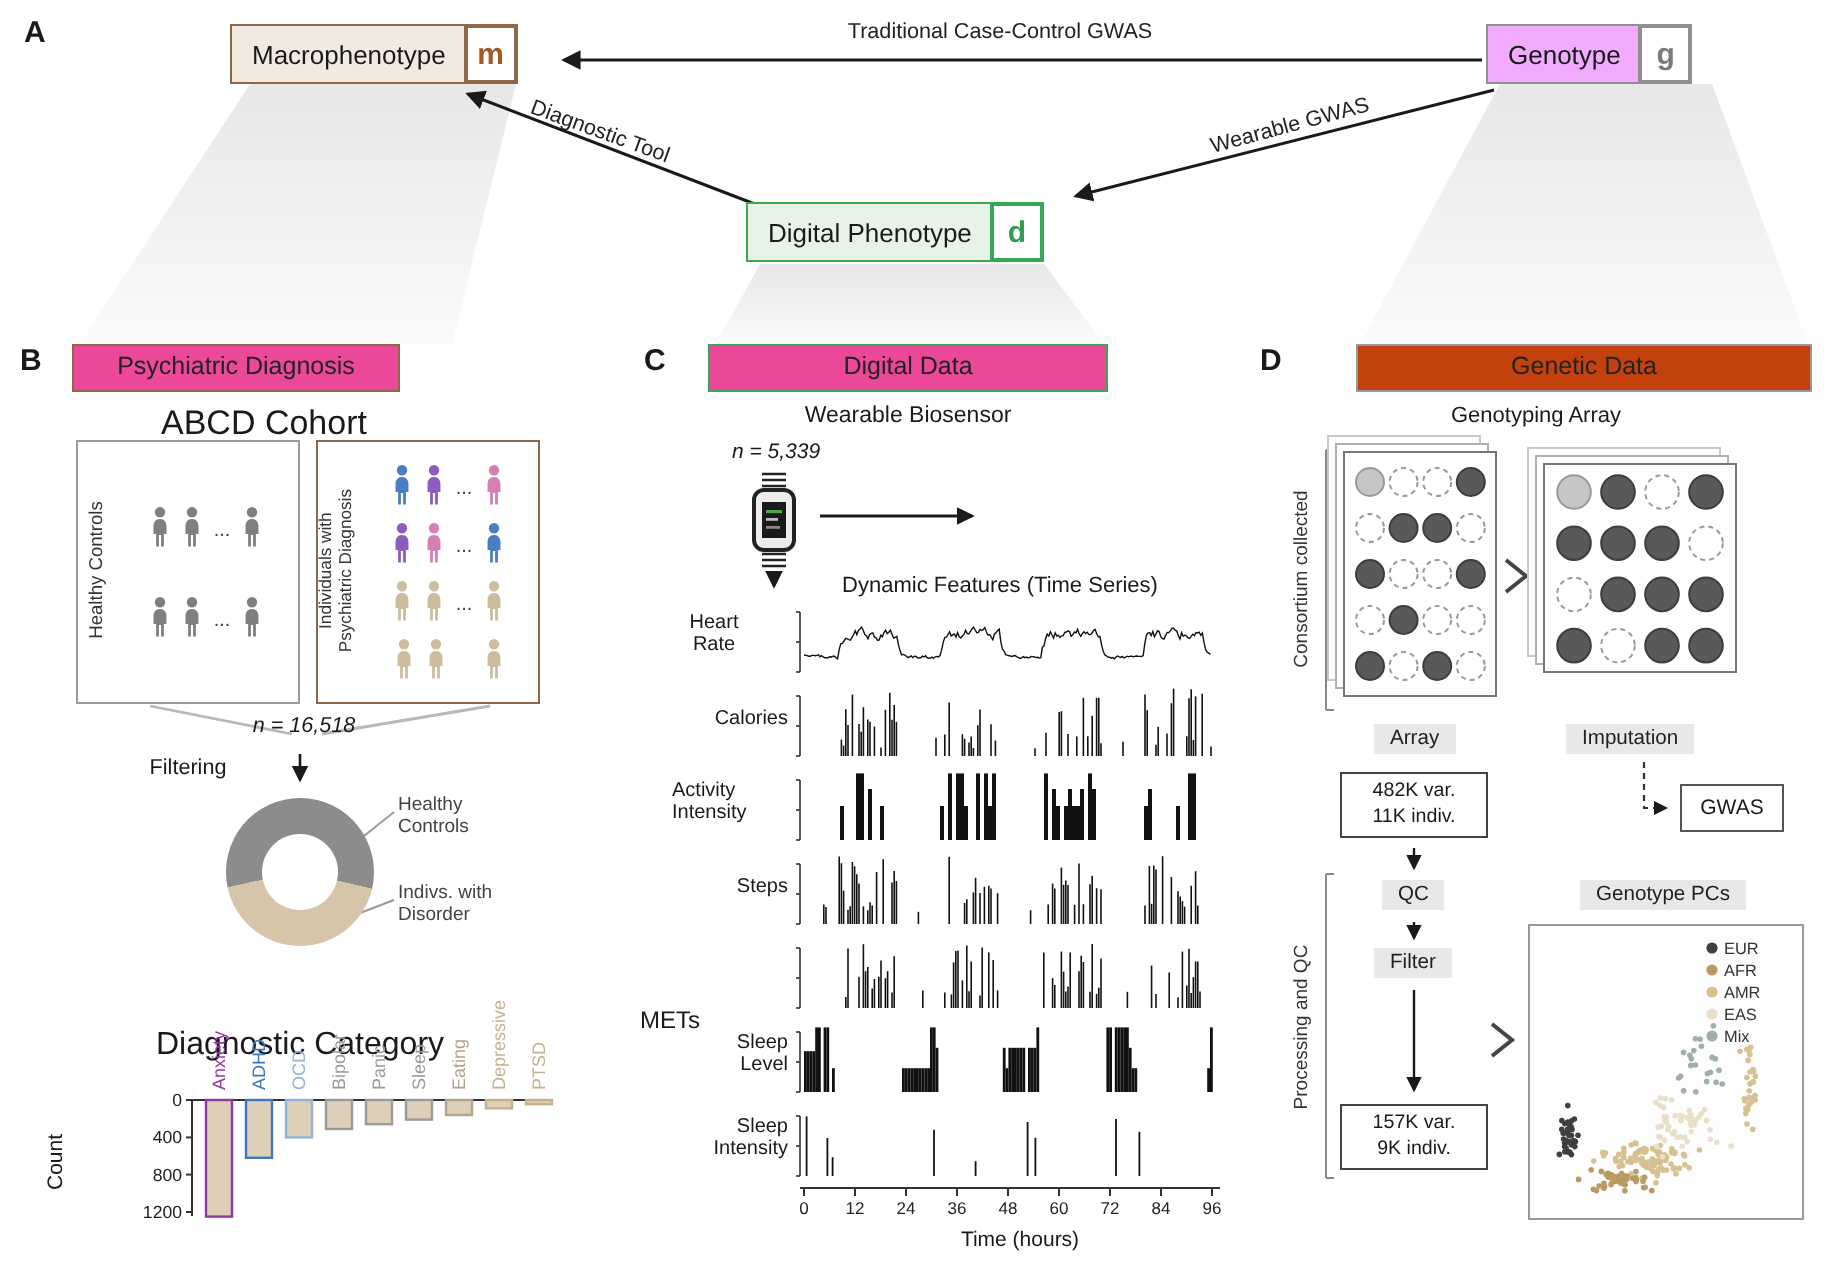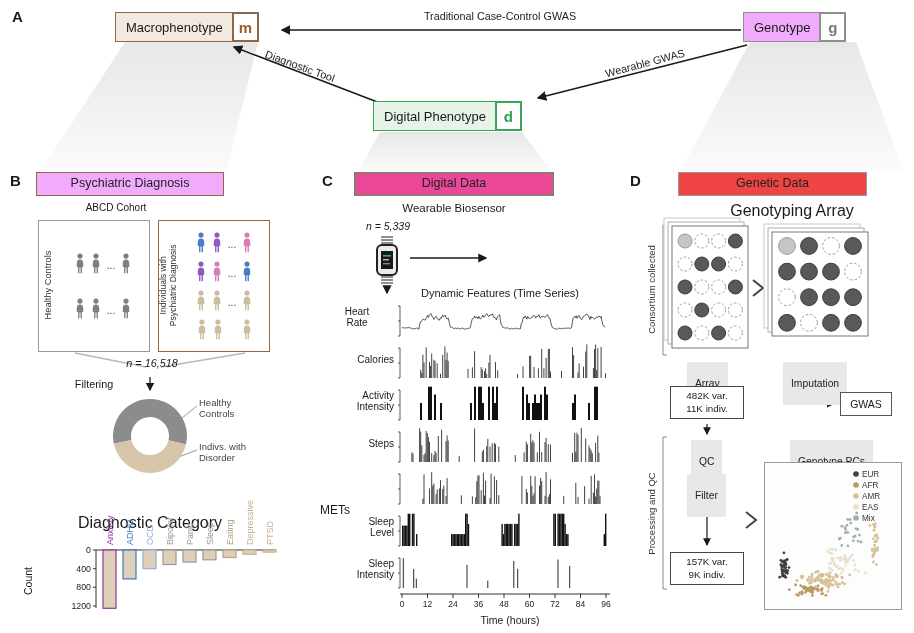--- a/index.html
+++ b/index.html
@@ -6,21 +6,21 @@
 body{background:#fff}
 #fig{position:relative;width:914px;height:633px;background:#fff;font-family:"Liberation Sans","DejaVu Sans",sans-serif;color:#1a1a1a;overflow:hidden}
 .abs{position:absolute;z-index:1}
 .ctr{text-align:center}
 .pre{white-space:pre-line}
 .panel-letter{font-weight:bold;font-size:15px}
 .node{display:flex;align-items:stretch;height:30px}
 .node-main{display:flex;align-items:center;padding:0 10px;font-size:13px;border:1.5px solid}
 .node-sym{display:flex;align-items:center;justify-content:center;width:27px;font-weight:bold;font-size:15px;border:2px solid;margin-left:-2px;background:#fff}
 .hdr{height:24px;line-height:21px;text-align:center;font-size:12.5px;border:1.3px solid;color:#222}
-.tag{background:#e8e8e8;font-size:10.3px;padding:16px 8px;display:inline-block;color:#222}
+.tag{background:#e8e8e8;font-size:10.3px;padding:2px 8px;display:inline-block;color:#222}
 .statbox{border:1px solid #444;background:#fff;font-size:9.8px;text-align:center;padding:3px 4px;line-height:1.3}
 .arrowlabel{font-size:10.8px;color:#222;text-align:center}
 .cohortbox{border:1px solid #999;background:#fff}
 .prow{display:flex;align-items:flex-end;gap:4px;justify-content:center}
 .ell{font-size:10px;color:#444;padding:0 1px 3px 1px}
 .gap{width:9px}
 svg{display:block}
 </style>
 </head>
 <body>
@@ -135,22 +135,22 @@
   <div class="abs node" style="left:373px;top:101px">
     <div class="node-main" style="border-color:#3aa655;background:#e7f3e7">Digital Phenotype</div>
     <div class="node-sym" style="border-color:#3aa655;color:#2f9e4f">d</div>
   </div>
 
   <div class="abs arrowlabel" style="left:340px;top:10px;width:320px">Traditional Case-Control GWAS</div>
   <div class="abs arrowlabel" style="left:245px;top:60px;width:110px;transform:rotate(20deg)">Diagnostic Tool</div>
   <div class="abs arrowlabel" style="left:590px;top:57px;width:110px;transform:rotate(-15deg)">Wearable GWAS</div>
 
   <div class="abs panel-letter" style="left:10px;top:172px">B</div>
-  <div class="abs hdr" style="left:36px;top:172px;width:188px;border-color:#8d6748;background:#f0abfc">Psychiatric Diagnosis</div>
-  <div class="abs ctr" style="left:20px;top:202px;width:192px;font-size:10px">ABCD Cohort</div>
+  <div class="abs hdr" style="left:36px;top:172px;width:164px;border-color:#8d6748;background:#ec4899">Psychiatric Diagnosis</div>
+  <div class="abs ctr" style="left:36px;top:202px;width:192px;font-size:17px">ABCD Cohort</div>
 
   <div class="abs cohortbox" style="left:38px;top:220px;width:112px;height:132px"></div>
   <div class="abs cohortbox" style="left:158px;top:220px;width:112px;height:132px;border-color:#8d6748;border-width:1.2px"></div>
 
   <div class="abs ctr" style="left:0px;top:280px;width:96px;font-size:9.3px;color:#333;transform:rotate(-90deg)">Healthy Controls</div>
   <div class="abs ctr pre" style="left:113px;top:275px;width:110px;font-size:8.6px;line-height:1.2;color:#333;transform:rotate(-90deg)">Individuals with
 Psychiatric Diagnosis</div>
 
   <div class="abs" id="healthy-persons" style="left:58px;top:228px;width:90px;height:116px;display:flex;flex-direction:column;justify-content:space-evenly">
       <div class="prow">
@@ -628,22 +628,22 @@
       <line x1="157.0" y1="296" x2="157.0" y2="300" stroke="#333" stroke-width="1"></line>
       <text x="157.0" y="309" text-anchor="middle" font-size="8.5" fill="#222">72</text>
       <line x1="182.5" y1="296" x2="182.5" y2="300" stroke="#333" stroke-width="1"></line>
       <text x="182.5" y="309" text-anchor="middle" font-size="8.5" fill="#222">84</text>
       <line x1="208.0" y1="296" x2="208.0" y2="300" stroke="#333" stroke-width="1"></line>
       <text x="208.0" y="309" text-anchor="middle" font-size="8.5" fill="#222">96</text>
     </svg>
   <div class="abs ctr" style="left:425px;top:614px;width:170px;font-size:10.5px">Time (hours)</div>
 
   <div class="abs panel-letter" style="left:630px;top:172px">D</div>
-  <div class="abs hdr" style="left:678px;top:172px;width:189px;border-color:#9a9a9a;background:#ef4444">Genetic Data</div>
-  <div class="abs ctr" style="left:678px;top:202px;width:228px;font-size:16px">Genotyping Array</div>
+  <div class="abs hdr" style="left:678px;top:172px;width:228px;border-color:#9a9a9a;background:#c2410c">Genetic Data</div>
+  <div class="abs ctr" style="left:654px;top:202px;width:228px;font-size:11px">Genotyping Array</div>
 
   <div class="abs ctr" style="left:586px;top:284px;width:130px;font-size:9.5px;color:#333;transform:rotate(-90deg)">Consortium collected</div>
   <div class="abs ctr" style="left:586px;top:508px;width:130px;font-size:9.5px;color:#333;transform:rotate(-90deg)">Processing and QC</div>
 
   <div class="abs tag" style="left:687px;top:362px">Array</div>
   <div class="abs tag" style="left:783px;top:362px">Imputation</div>
 
   <div class="abs statbox pre" style="left:670px;top:386px;width:74px">482K var.
 11K indiv.</div>
   <div class="abs tag" style="left:691px;top:440px">QC</div>
@@ -944,21 +944,21 @@
       </g>
       <g>
         <circle cx="92" cy="56" r="2.8" fill="#9fb0a5"></circle>
         <text x="98" y="59" font-size="8.2" fill="#333">Mix</text>
       </g>
     </svg>
 
 <div class="abs pre" style="left:320px;top:306px;width:74px;text-align:center;font-size:10px;line-height:1.12">Heart
 Rate</div>
     <div class="abs pre" style="left:320px;top:354px;width:74px;text-align:right;font-size:10px;line-height:1.12">Calories</div>
-    <div class="abs pre" style="left:320px;top:390px;width:74px;text-align:right;font-size:10px;line-height:1.12">Activity
+    <div class="abs pre" style="left:336px;top:390px;width:74px;text-align:left;font-size:10px;line-height:1.12">Activity
 Intensity</div>
     <div class="abs pre" style="left:320px;top:438px;width:74px;text-align:right;font-size:10px;line-height:1.12">Steps</div>
     <div class="abs pre" style="left:320px;top:504px;width:74px;text-align:left;font-size:12px;line-height:1.12">METs</div>
     <div class="abs pre" style="left:320px;top:516px;width:74px;text-align:right;font-size:10px;line-height:1.12">Sleep
 Level</div>
     <div class="abs pre" style="left:320px;top:558px;width:74px;text-align:right;font-size:10px;line-height:1.12">Sleep
 Intensity</div>
   </div>
 
 </body></html>

